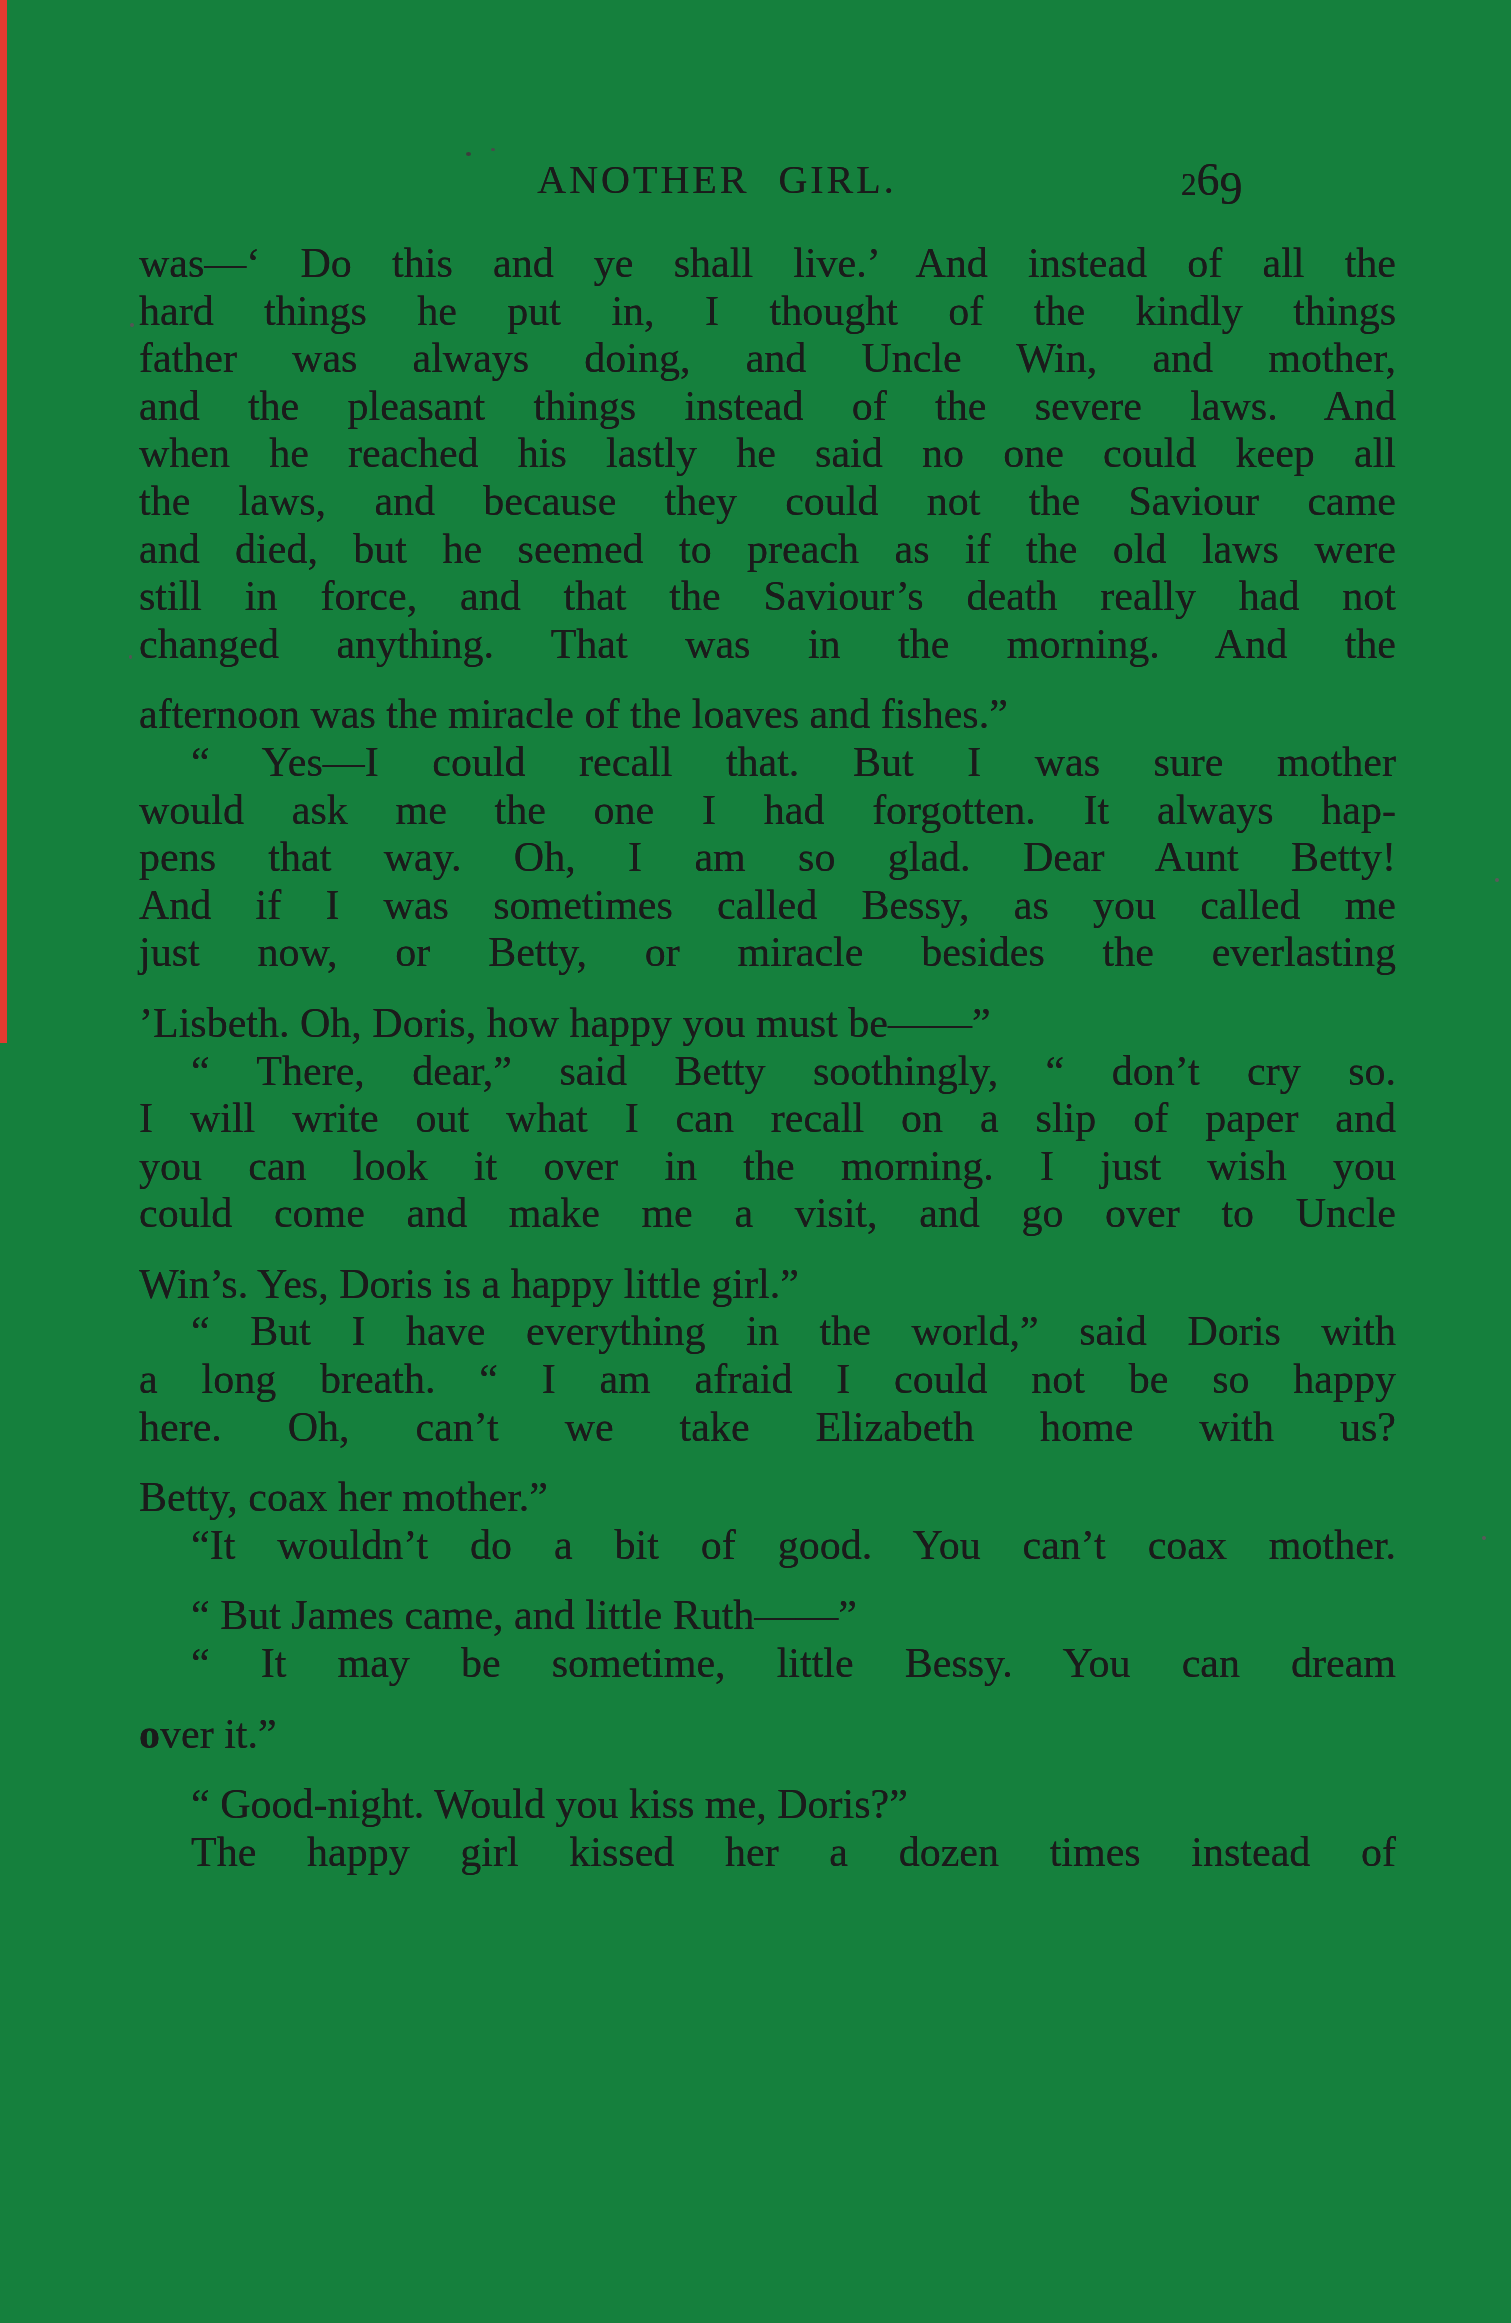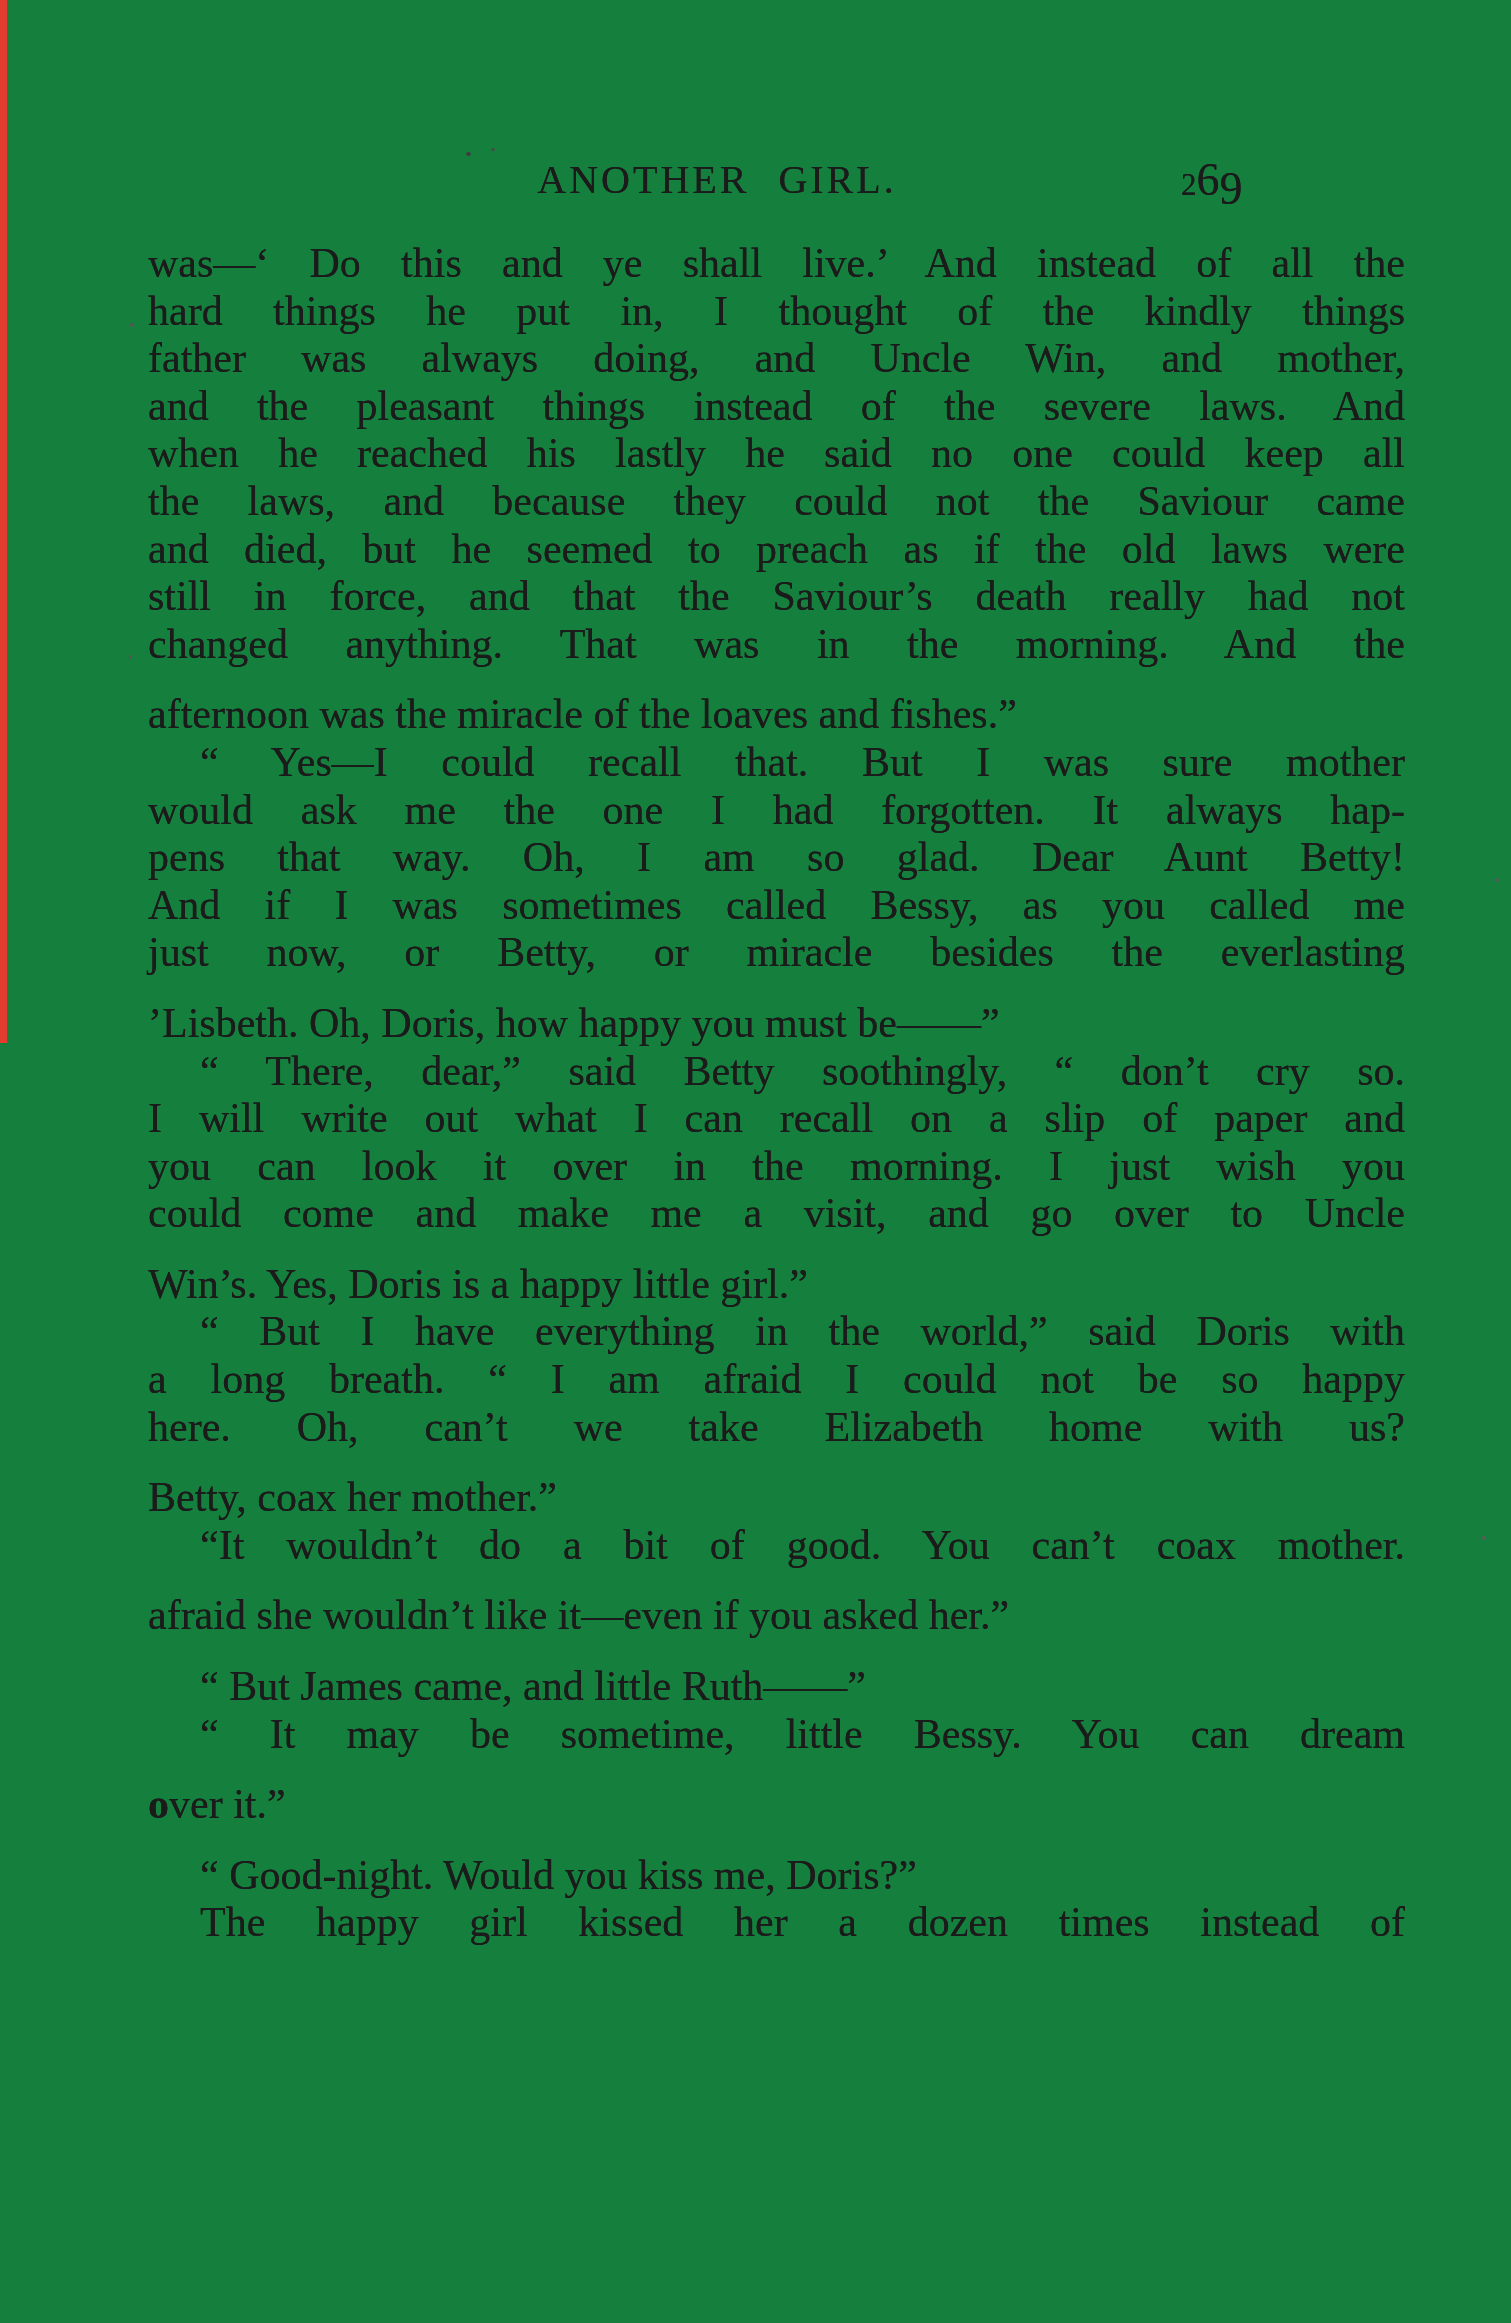--- a/index.html
+++ b/index.html
@@ -20,21 +20,21 @@
   }
   .folio{
     position:absolute;top:150px;left:1181px;
     font-size:46px;line-height:60px;
     text-shadow:0 0 0.5px currentColor;
   }
   .folio .d-small{font-size:31px;}
   .folio .d-tall{font-size:46px;}
   .folio .d-desc{font-size:46px;display:inline-block;transform:translateY(9px);}
   .text-block{
-    position:absolute;left:148px;top:240px;width:1257px;
+    position:absolute;left:139px;top:240px;width:1257px;
     font-size:42px;line-height:47.6px;
     text-shadow:0 0 0.6px currentColor;
   }
   .line{text-align:justify;text-align-last:justify;}
   .line.nj{text-align-last:left;margin-top:23px;}
   .line.ind{text-indent:52px;}
   .em{}
   .ink{font-weight:bold;}
   .speck{position:absolute;border-radius:50%;}
 </style>
@@ -82,21 +82,20 @@
         <div class="line nj"><span>Win’s.  Yes, Doris </span><span class="em">is</span><span> a happy little girl.”</span></div>
       </div>
       <div>
         <div class="line ind"><span>“ But I have everything in the world,” said Doris with</span></div>
         <div class="line"><span>a long breath.  “ I am afraid I could not be so happy</span></div>
         <div class="line"><span>here.  Oh, can’t we take Elizabeth home with us?</span></div>
         <div class="line nj"><span>Betty, coax her mother.”</span></div>
       </div>
       <div>
         <div class="line ind"><span>“It wouldn’t do a bit of good.  You can’t coax mother.</span></div>
-        <div class="line nj"><span>afraid she wouldn’t like it—even if you asked her.”</span></div>
       </div>
       <div>
         <div class="line nj ind"><span>“ But James came, and little Ruth——”</span></div>
       </div>
       <div>
         <div class="line ind"><span>“ It may be sometime, little Bessy.  You can dream</span></div>
         <div class="line nj"><span class="ink">o</span><span>ver it.”</span></div>
       </div>
       <div>
         <div class="line nj ind"><span>“ Good-night.  Would you kiss me, Doris?”</span></div>

